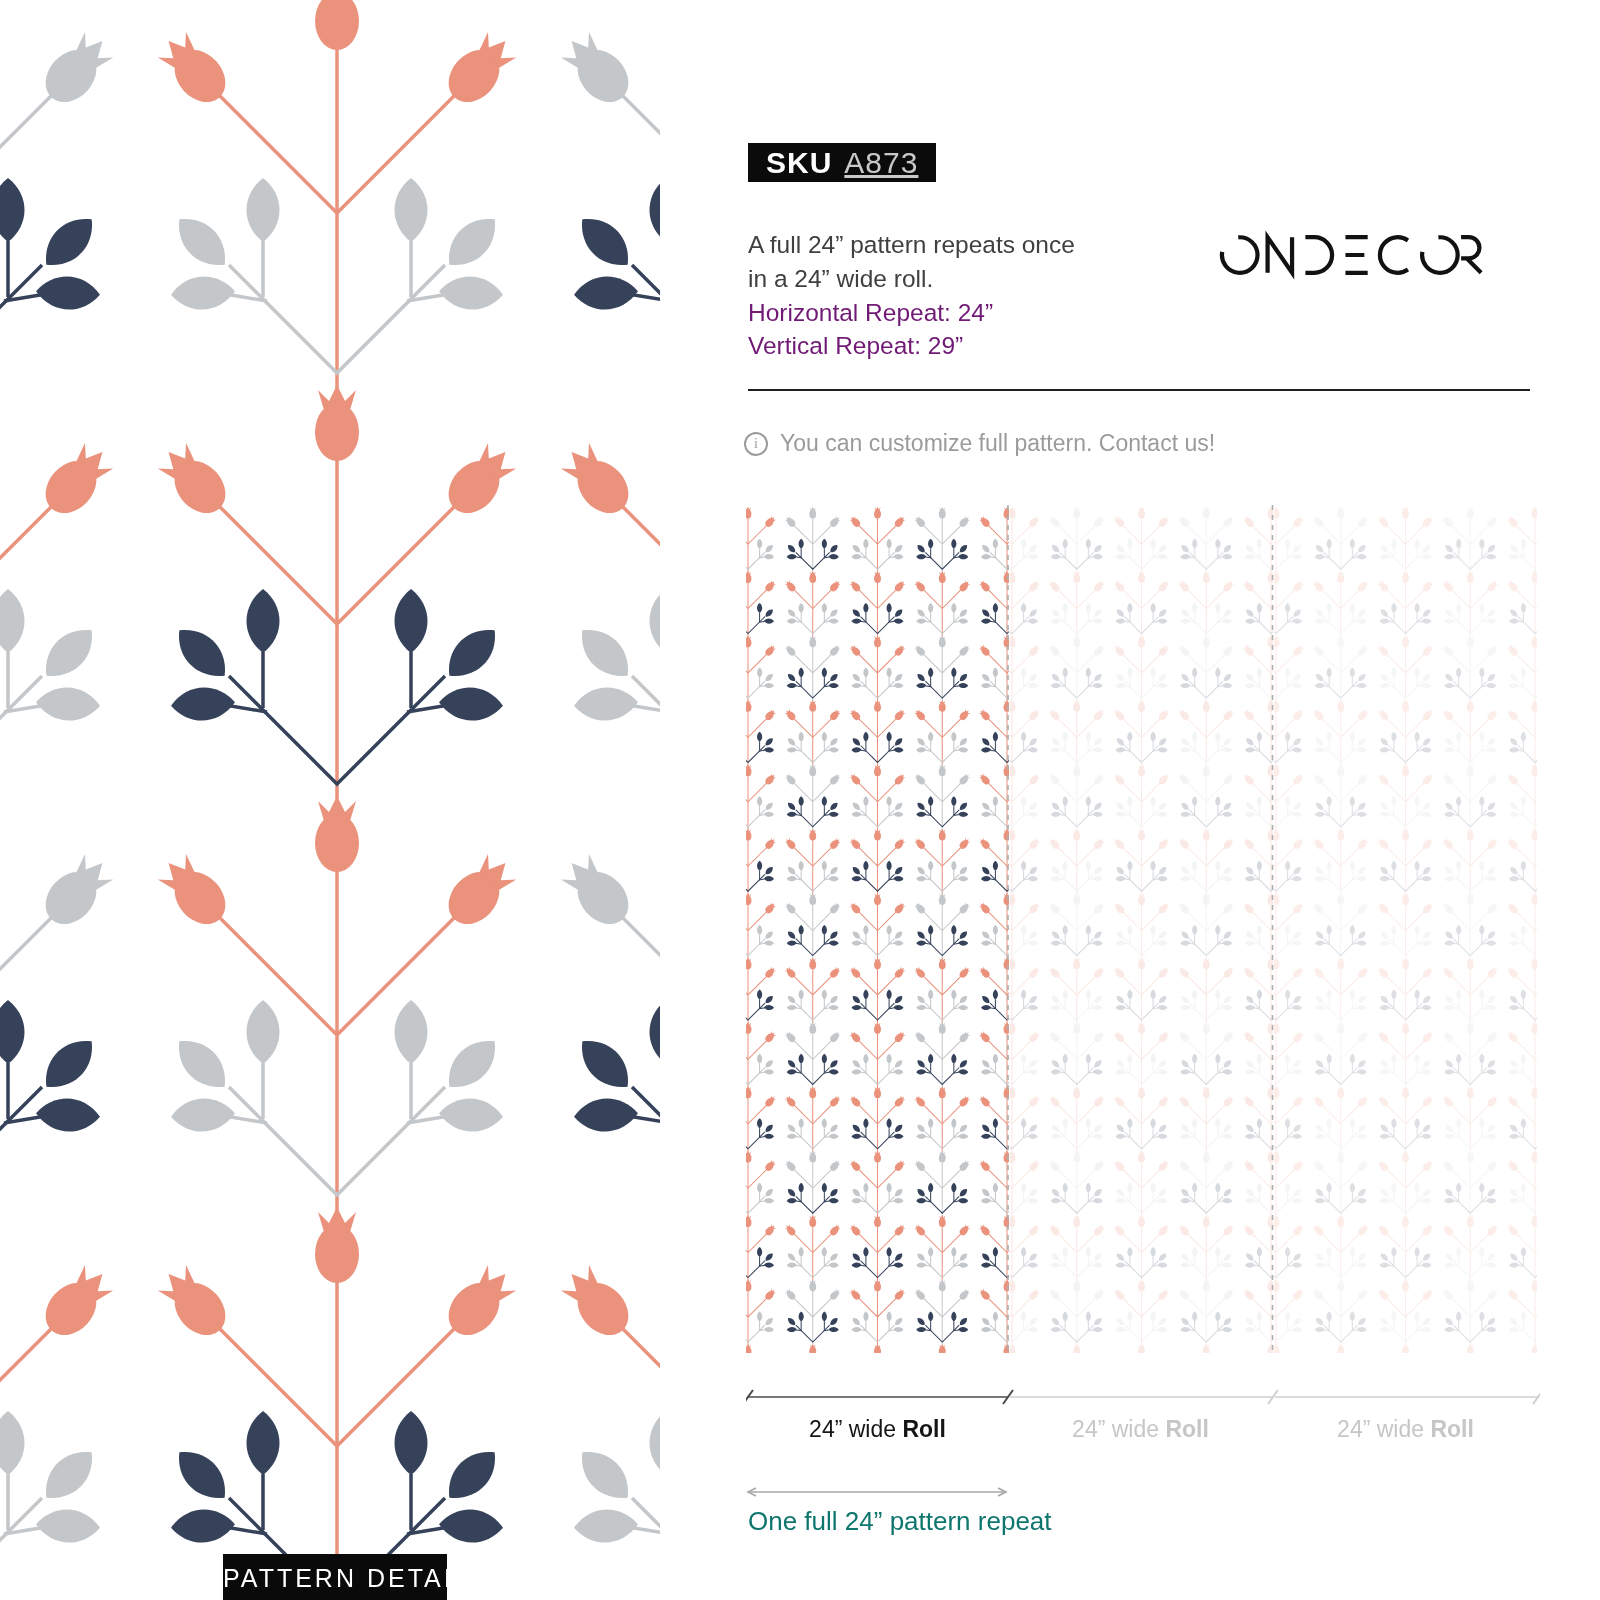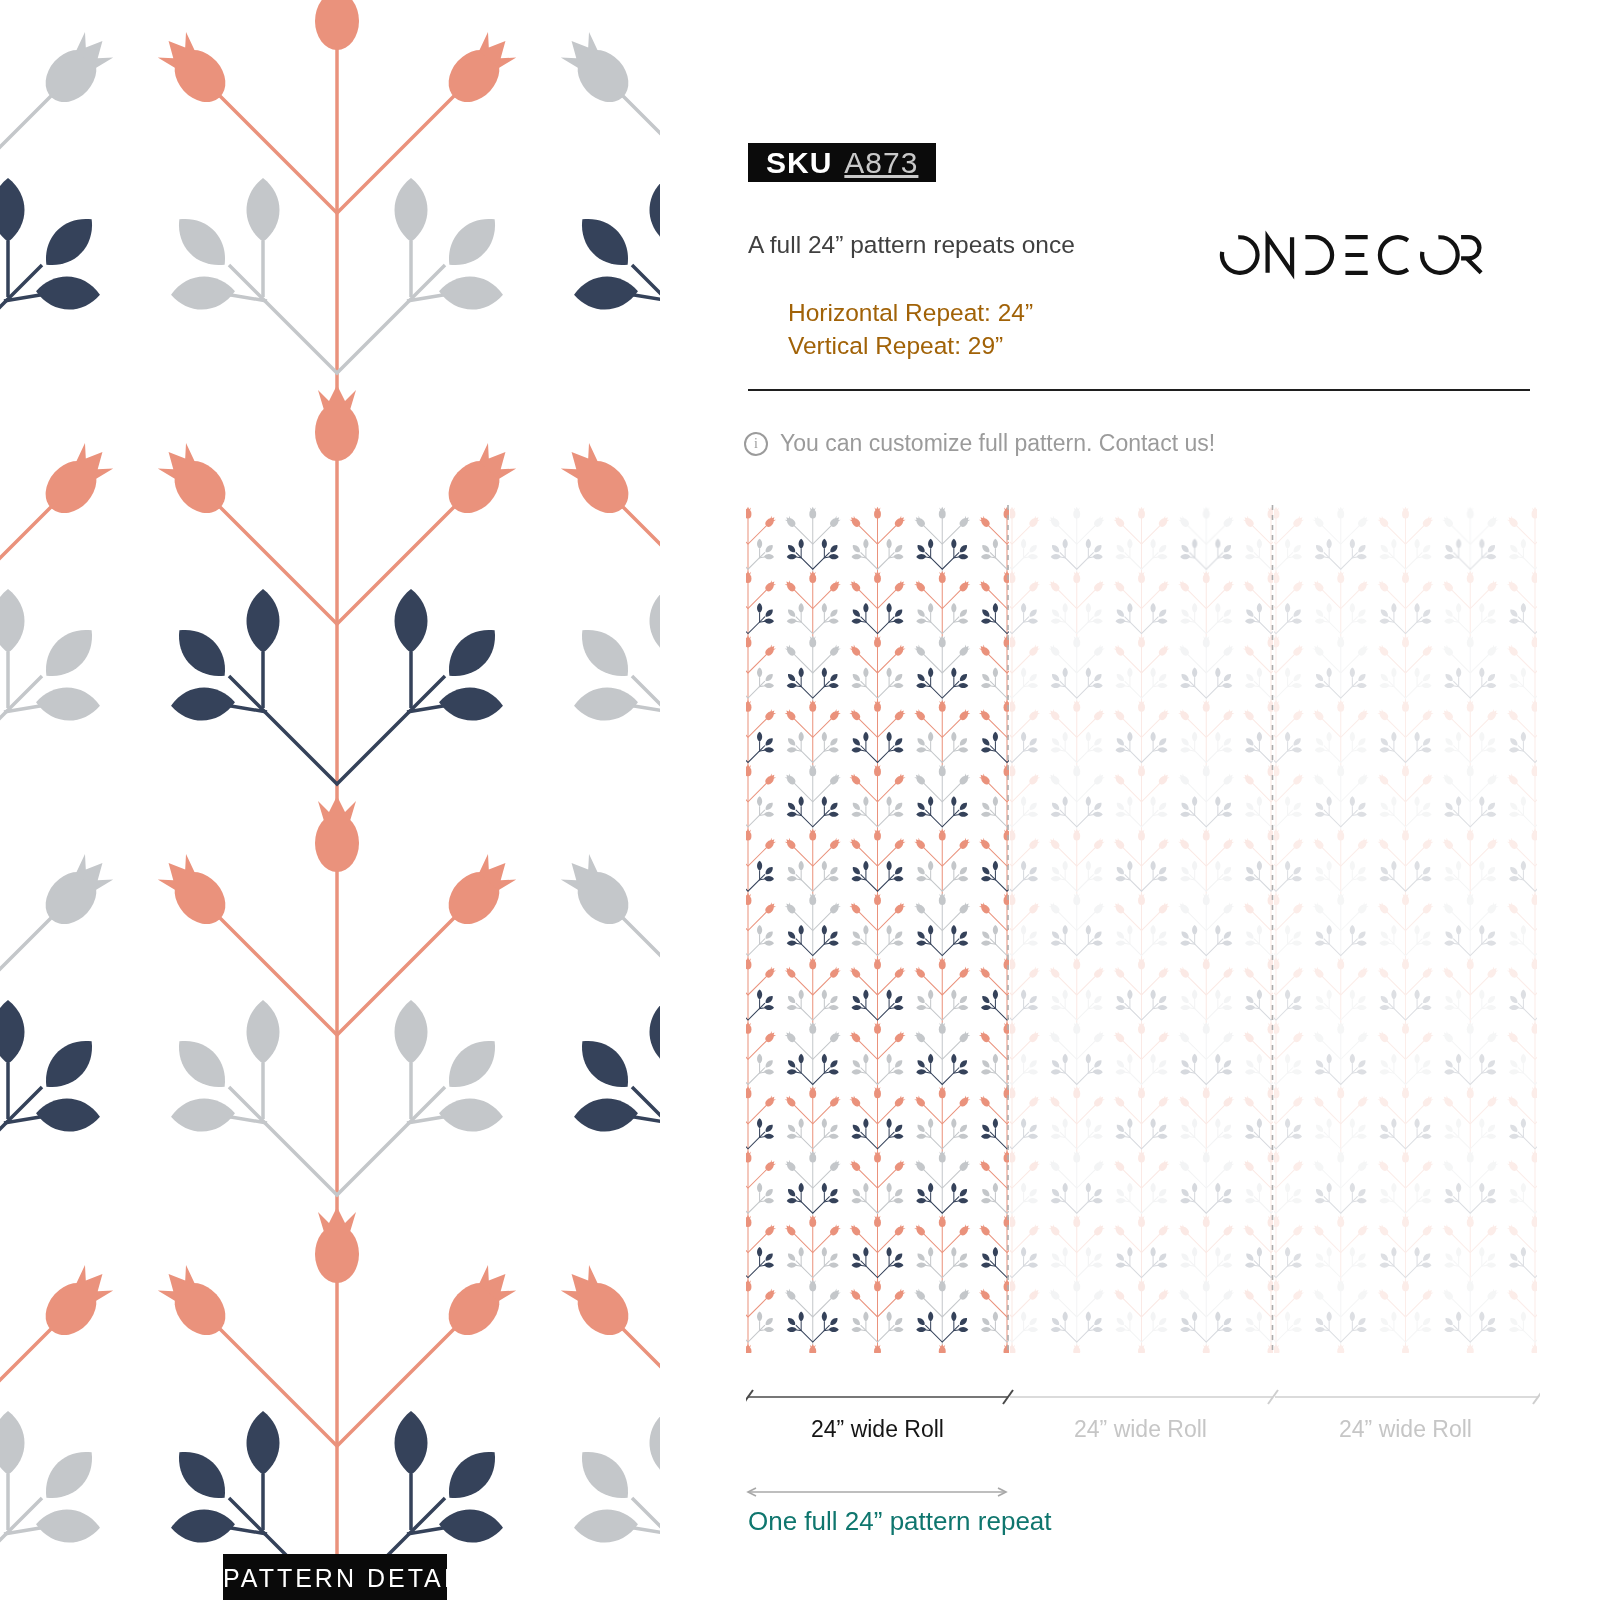--- a/index.html
+++ b/index.html
@@ -18,38 +18,38 @@
   }
   
   #sku-badge{
     left:748px;top:143px;height:39px;background:#0b0b0b;display:inline-flex;
     align-items:center;padding:0 18px;font-size:30px;letter-spacing:1px;
   }
   #sku-badge .sku-label{color:#ffffff;font-weight:700;margin-right:12px;}
   #sku-badge .sku-value{color:#c9c9c9;font-weight:400;text-decoration:underline;}
   
   #description{left:748px;top:228px;font-size:24.5px;line-height:34px;color:#404040;}
-  #repeat-info{left:788px;top:296px;font-size:24.5px;line-height:33px;color:#a16207;}
+  #repeat-info{left:748px;top:296px;font-size:24.5px;line-height:33px;color:#701a75;}
   
   #brand-logo{left:1212px;top:228px;}
   .sr-only{position:absolute;width:1px;height:1px;overflow:hidden;clip:rect(0 0 0 0);}
   
   #divider{left:748px;top:389px;width:782px;height:2px;background:#1f1f1f;}
   
   #note{left:744px;top:430px;display:flex;align-items:center;color:#9b9b9b;font-size:23px;}
   #note .info-circle{
     width:20px;height:20px;border:2px solid #9b9b9b;border-radius:50%;
     display:inline-flex;align-items:center;justify-content:center;
     font-size:14px;margin-right:12px;flex:0 0 auto;font-family:"Liberation Serif",serif;
   }
   
   #roll-svg{left:746px;top:505px;}
   
   .roll-label{top:1416px;width:263px;text-align:center;font-size:23px;white-space:nowrap;}
-  .roll-label b{font-weight:400;}
+  .roll-label b{font-weight:700;}
   #roll-label-0{left:746px;color:#151515;}
   #roll-label-1{left:1009px;color:#c6c6c6;}
   #roll-label-2{left:1274px;color:#c6c6c6;}
   #roll-caption{left:748px;top:1506px;font-size:26px;color:#0f766e;}
 </style>
 </head>
 <body>
 
 <svg id="pattern-panel" class="abs" width="660" height="1600" viewBox="0 0 660 1600">
     <rect x="0" y="0" width="660" height="1600" fill="#ffffff"></rect>
@@ -537,20 +537,21 @@
 
 <div id="pattern-badge" class="abs">PATTERN DETAIL</div>
 
 <div id="sku-badge" class="abs">
   <span class="sku-label">SKU</span>
   <span class="sku-value">A873</span>
 </div>
 
 <div id="description" class="abs">
   <div>A full 24” pattern repeats once</div>
+  <div>in a 24” wide roll.</div>
 </div>
 
 <div id="repeat-info" class="abs">
   <div>Horizontal Repeat: 24”</div>
   <div>Vertical Repeat: 29”</div>
 </div>
 
 <div id="brand-logo" class="abs">
   <span class="sr-only">ONDECOR</span>
   <svg width="278" height="54" viewBox="0 0 250 48">

